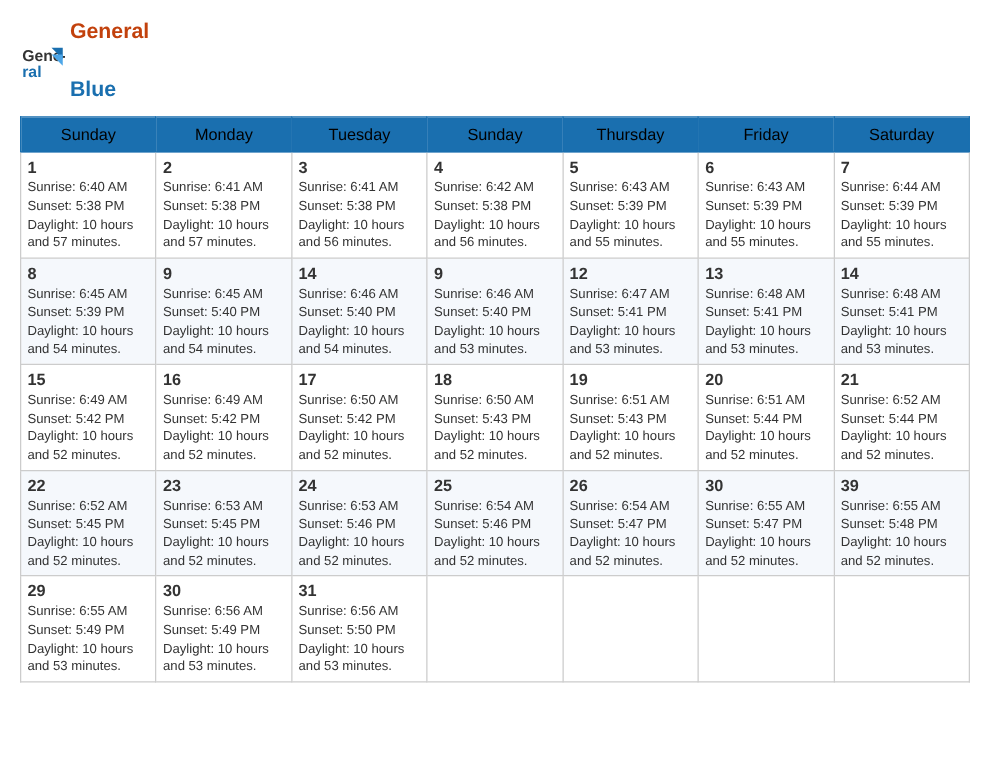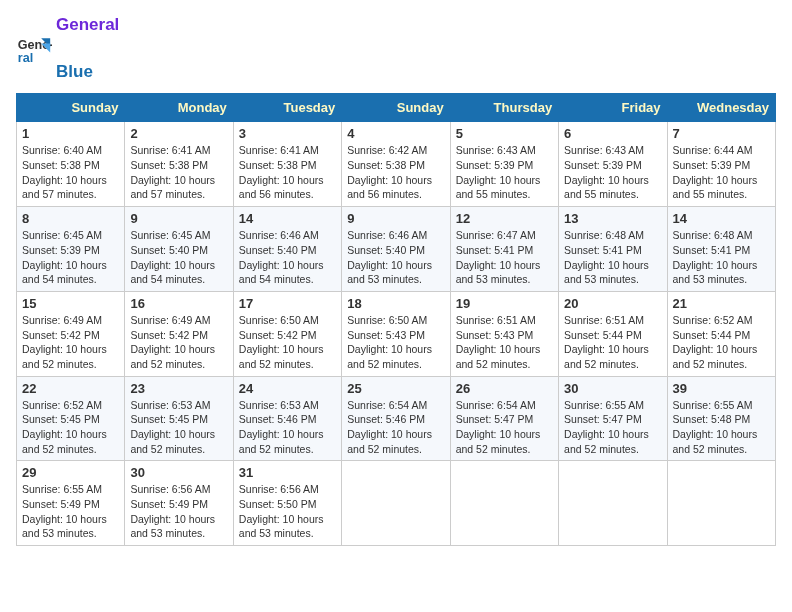--- a/index.html
+++ b/index.html
@@ -37,25 +37,25 @@
       font-size: 16px;
       color: #555;
     }
     .calendar {
       width: 100%;
       border-collapse: collapse;
       font-size: 11px;
     }
     .calendar th {
       background: #1a6faf;
-      color: #fef9c3;
-      text-align: right;
+      color: #000000;
+      text-align: center;
       padding: 6px 6px;
       font-size: 13px;
-      font-weight: bold;
+      font-weight: normal;
       border: 1px solid #1a6faf;
     }
     .calendar td {
       border: 1px solid #ccc;
       vertical-align: top;
       padding: 4px 5px;
       width: 14.28%;
       min-height: 80px;
       background: #fff;
     }
@@ -83,40 +83,40 @@
 
 <div class="header">
   <div class="logo">
     <svg class="logo-icon" viewBox="0 0 40 40">
       <text x="2" y="20" font-size="14" font-weight="bold" fill="#333">Gene-</text>
       <text x="2" y="34" font-size="14" font-weight="bold" fill="#1a6faf">ral</text>
       <polygon points="28,8 38,18 38,8" fill="#1a6faf"></polygon>
       <polygon points="28,14 38,24 38,14" fill="#4da6e8"></polygon>
     </svg>
     <div>
-      <div style="font-size:17px;font-weight:bold;color:#6d28d9;line-height:1.1;">General</div>
+      <div style="font-size:17px;font-weight:bold;color:#c2410c;line-height:1.1;">General</div>
       <div style="font-size:17px;font-weight:bold;color:#1a6faf;line-height:1.1;margin-top:28px;">Blue</div>
     </div>
   </div>
   <div class="title-block">
     <div class="month-title"></div>
     <div class="location-title"></div>
   </div>
 </div>
 
 <table class="calendar">
   <thead>
     <tr>
       <th>Sunday</th>
       <th>Monday</th>
       <th>Tuesday</th>
       <th>Sunday</th>
       <th>Thursday</th>
       <th>Friday</th>
-      <th>Wednesday</th>
+      <th>Saturday</th>
     </tr>
   </thead>
   <tbody id="calendar-body">
   <tr>
         <td>
         <span class="day-num">1</span>
         <div class="day-info">
           Sunrise: 6:40 AM<br>
           Sunset: 5:38 PM<br>
           Daylight: 10 hours and 57 minutes.

